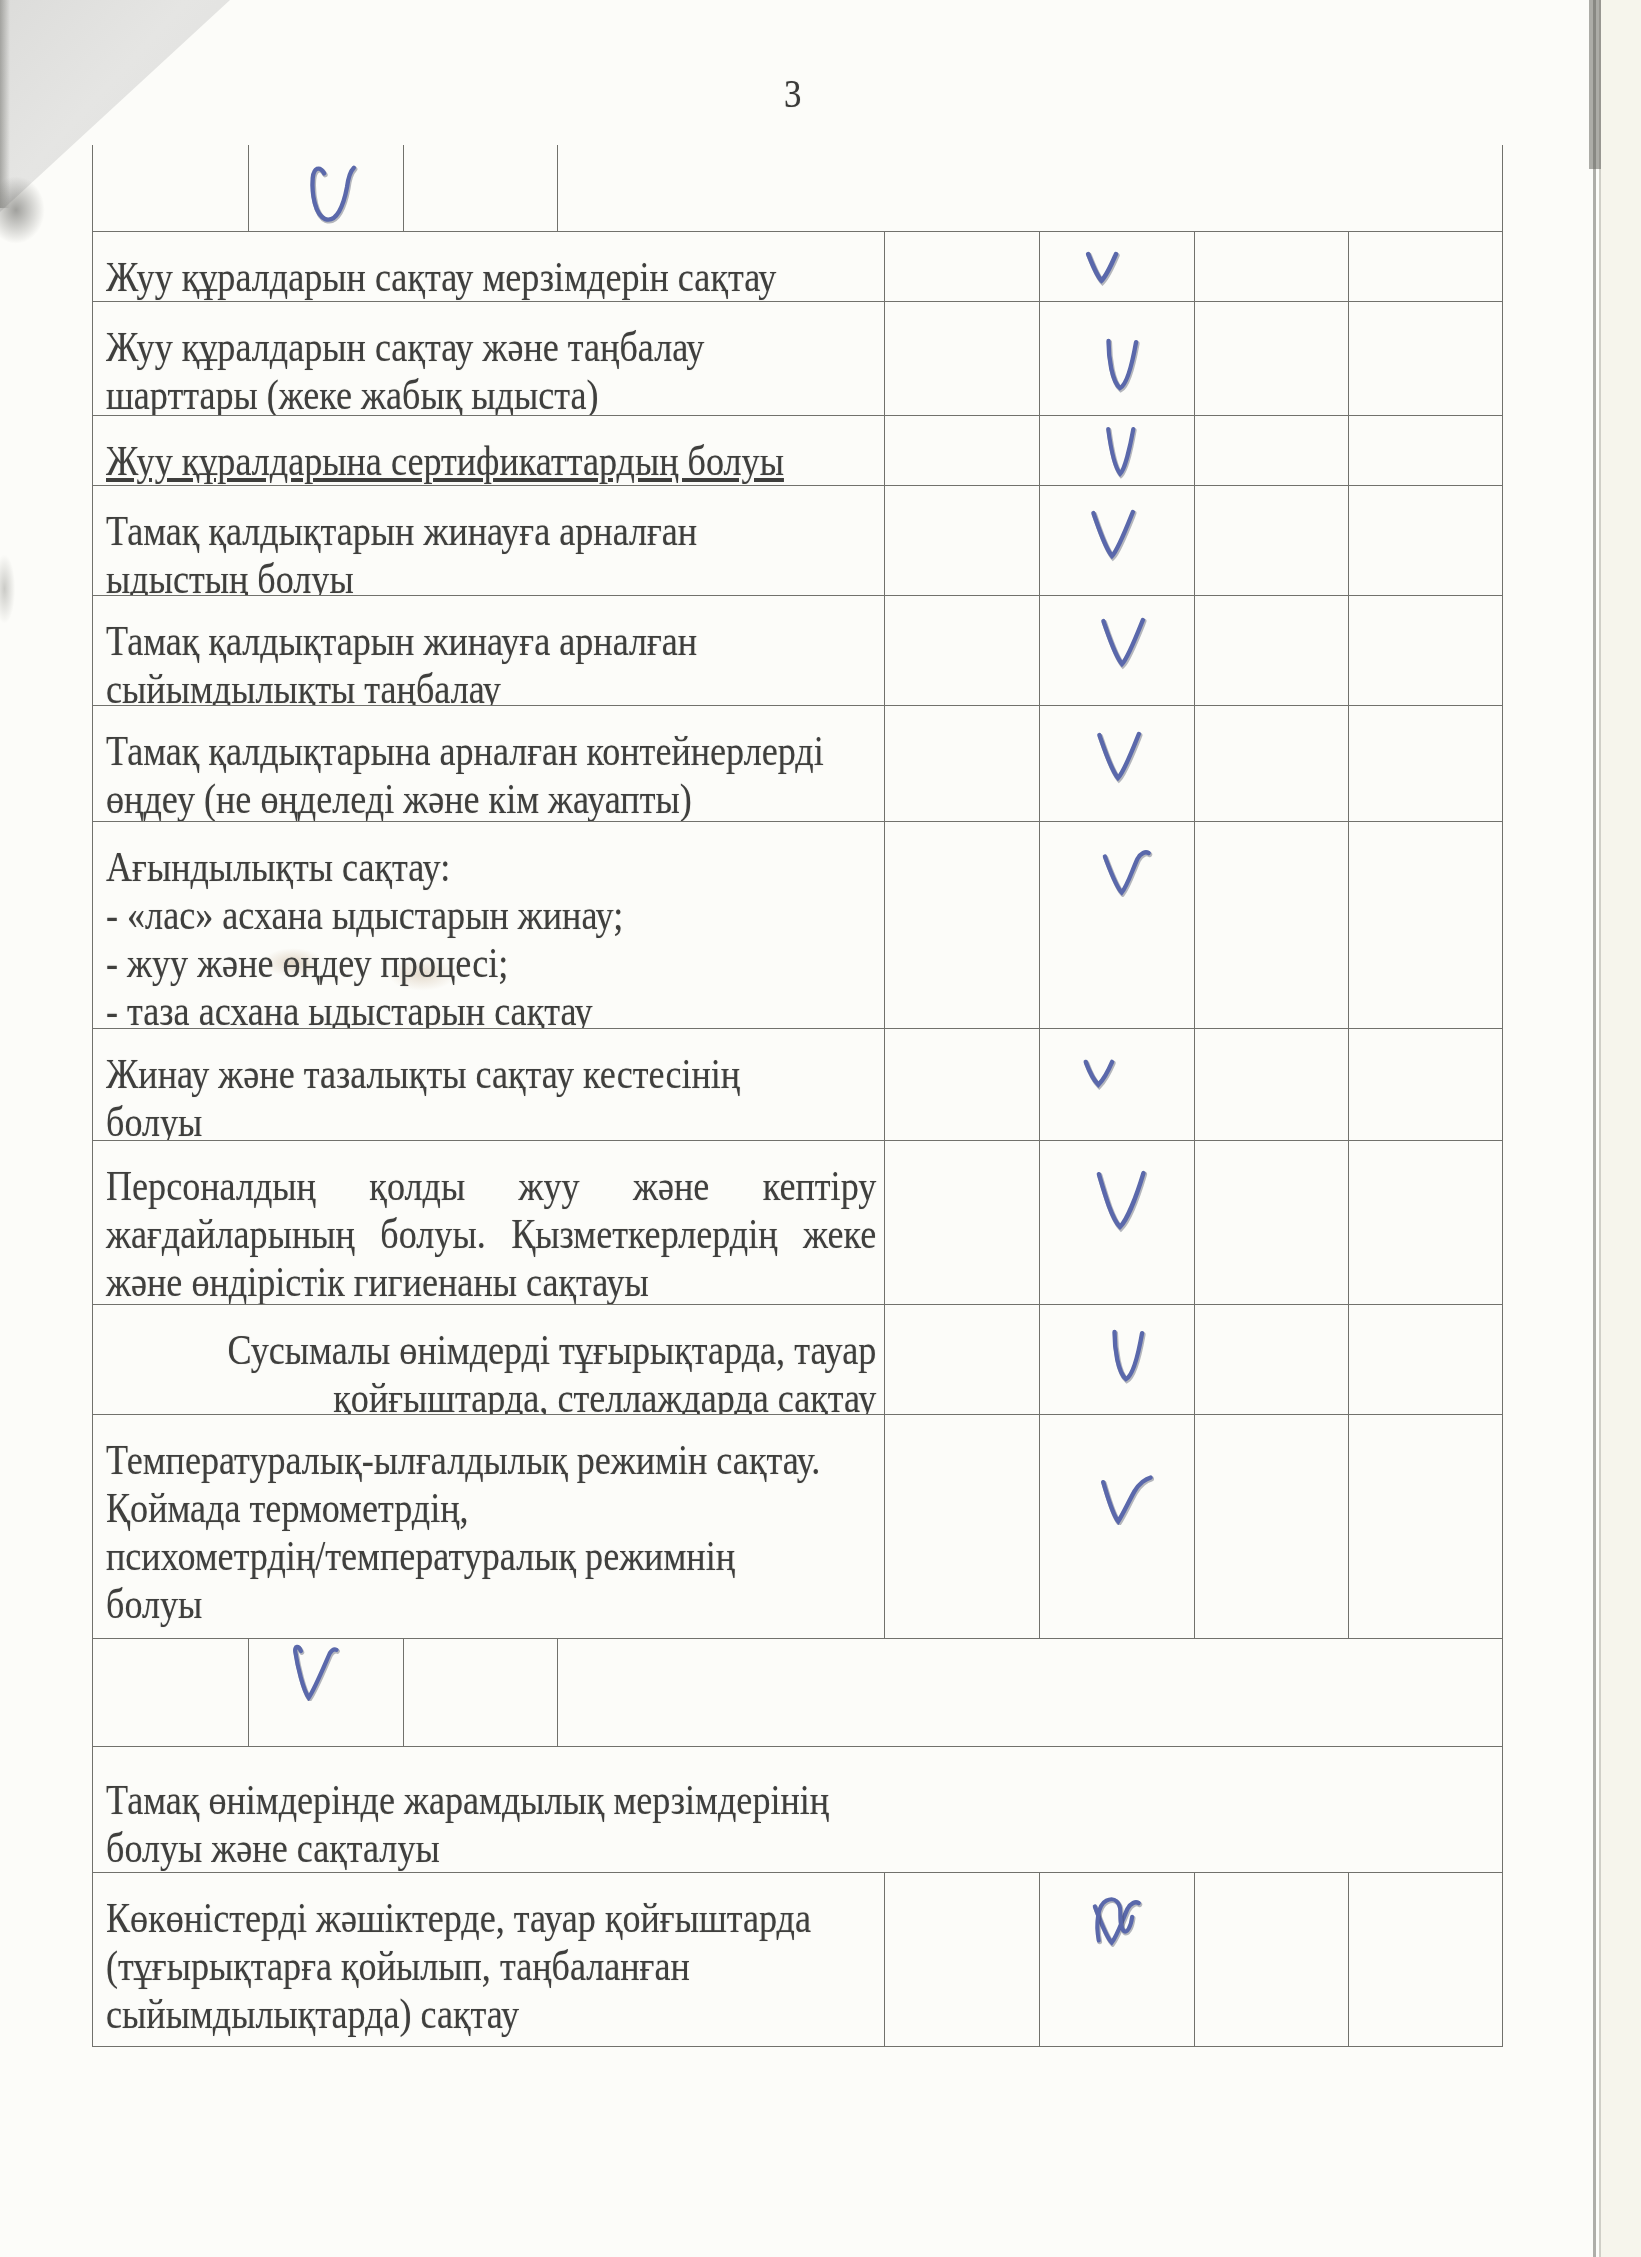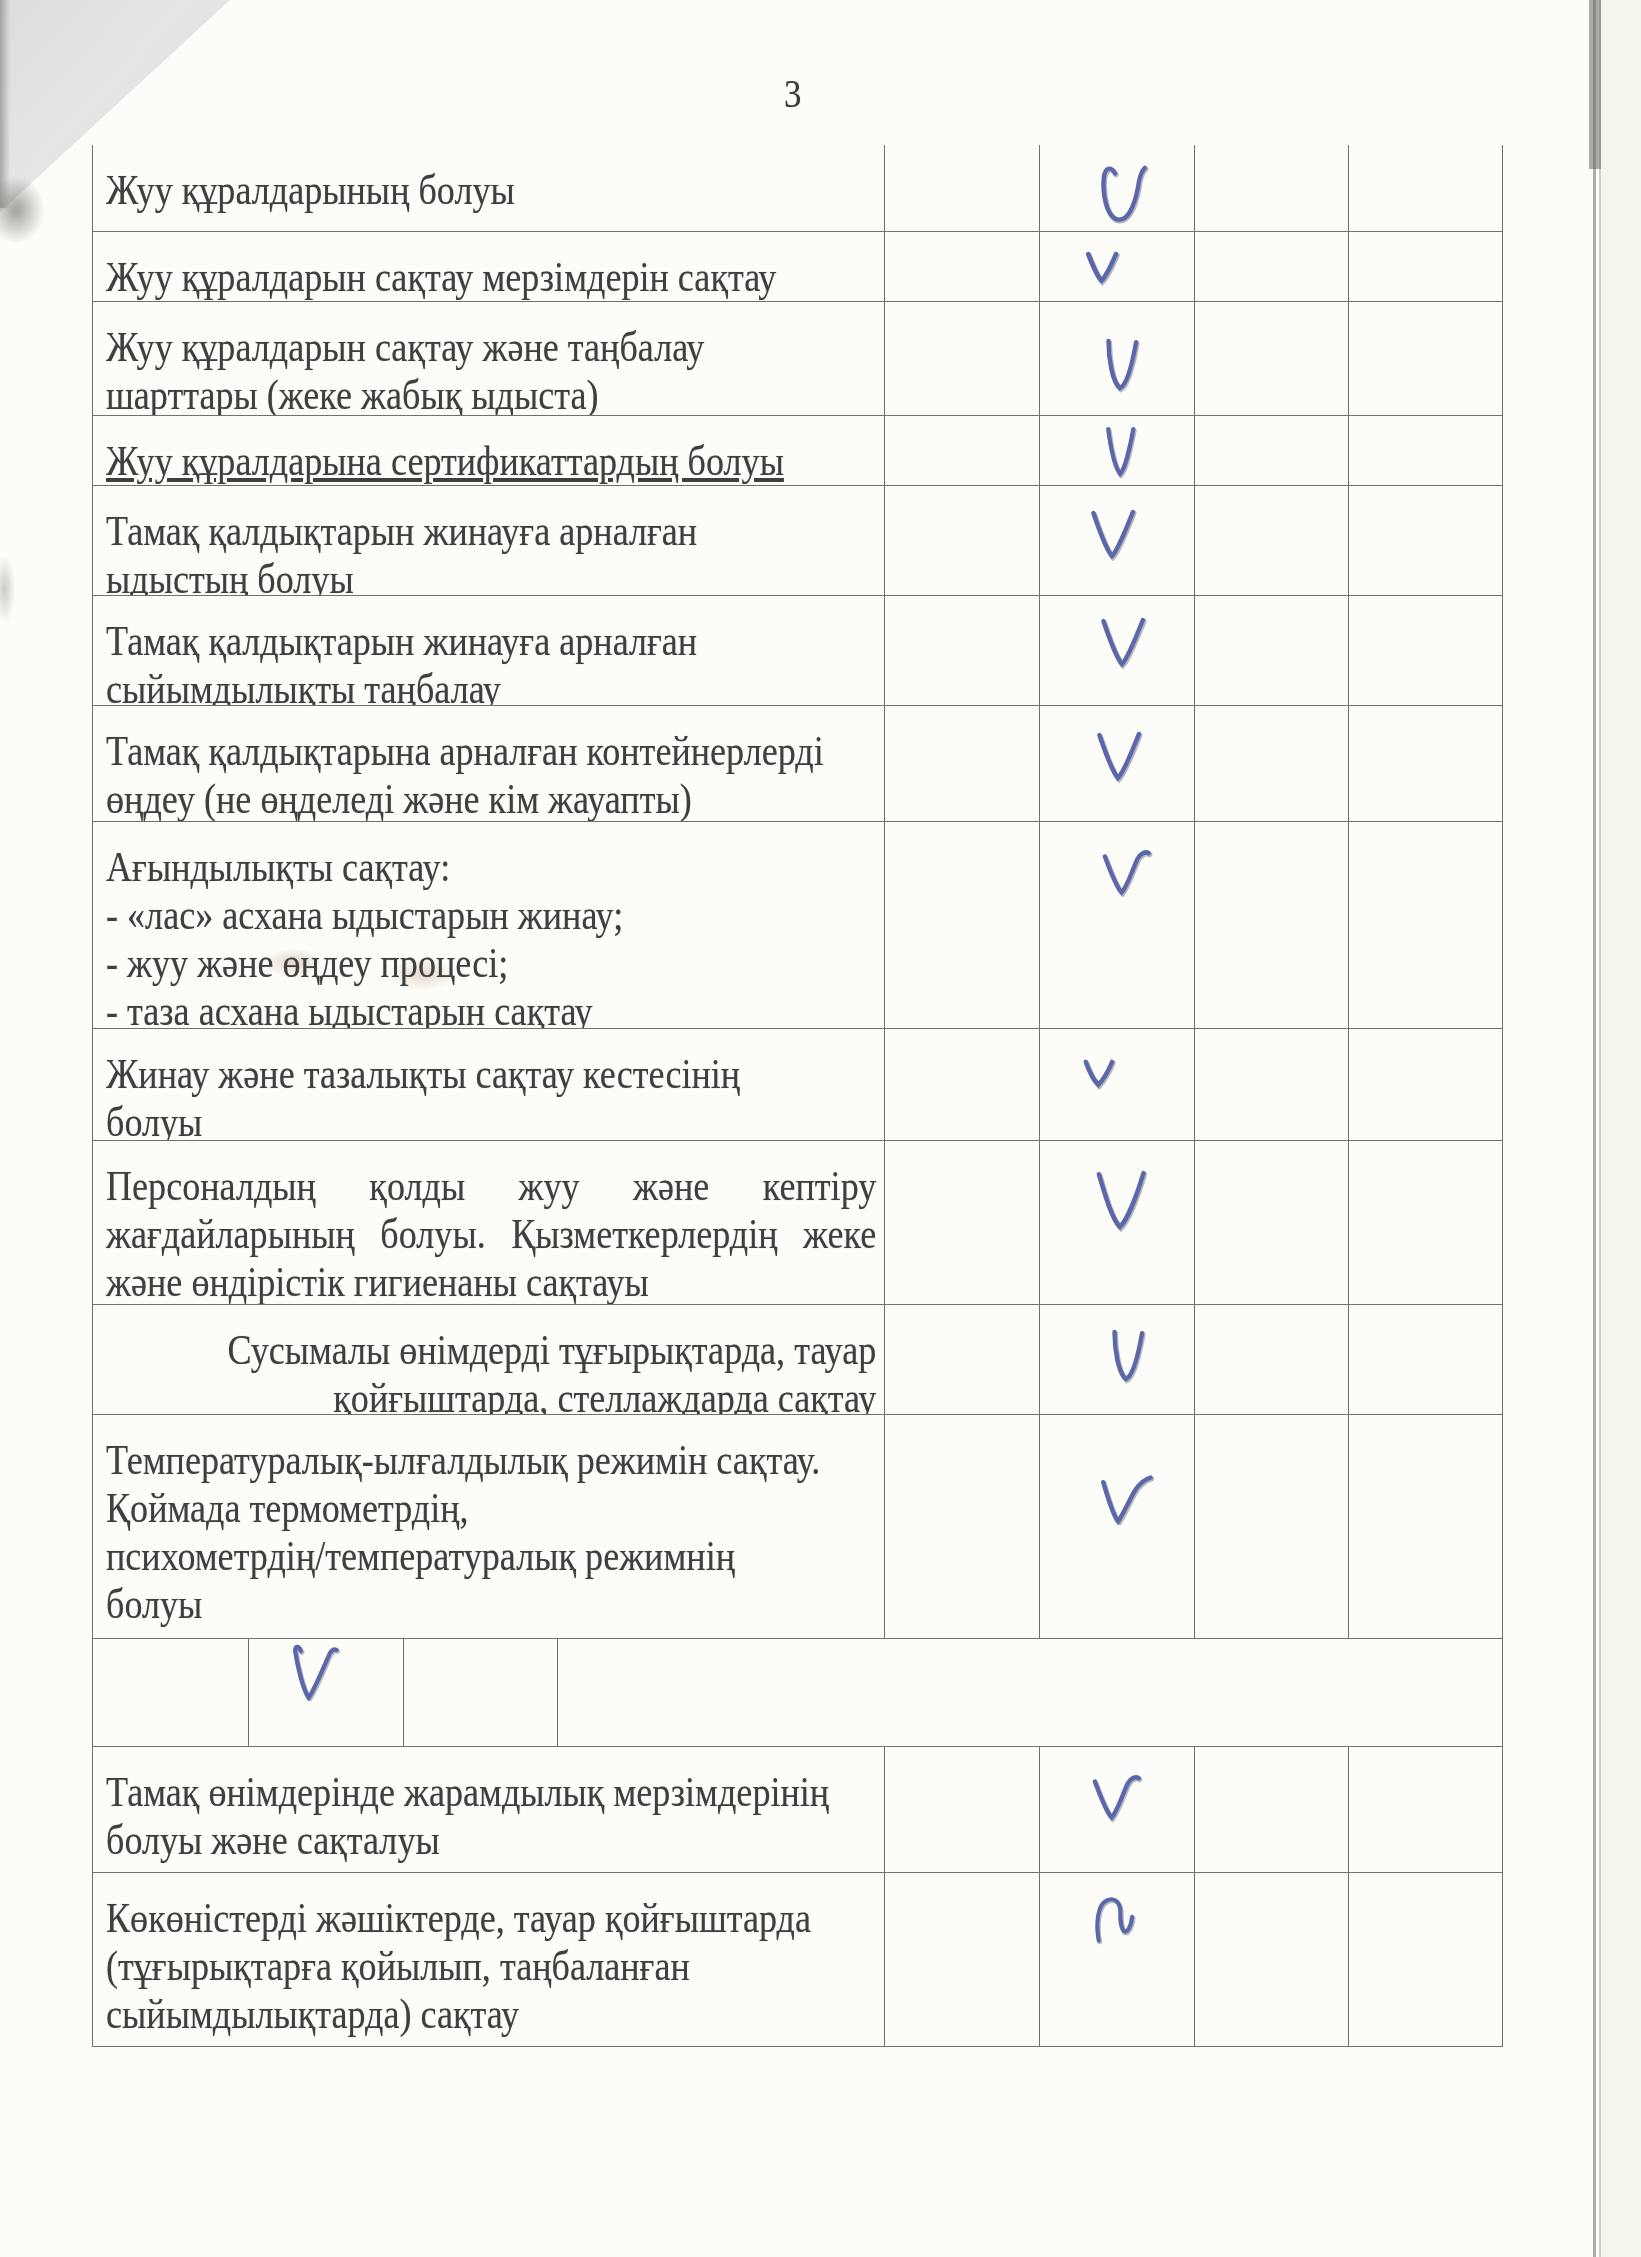--- a/index.html
+++ b/index.html
@@ -102,25 +102,20 @@
   <div class="page-edge2"></div>
   <div class="page-edge-top"></div>
 
   <div class="stain stain1"></div>
   <div class="stain stain2"></div>
 
   <div class="page-number">3</div>
 
   <div class="doc-table" id="docTable">
       <div class="row" style="height: 87px;">
-        <div class="cell c1" style="width: 791px;">
-          <div class="wrap">
-            <div class="tline">Жуу құралдарының болуы</div>
-          </div>
-        </div>
         <div class="cell" style="width: 155px;"></div>
         <div class="cell" style="width: 155px;">
           <svg viewBox="0 0 52 56" width="60" height="64" class="check-svg" style="top: 17.4px; left: 52px;">
             <path d="M20,10 C16,3 11,5 10,14 C9,28 12,46 21,50 C31,53 37,38 40,22 C41,14 43,8 46,5" fill="none" stroke="#3f4459" stroke-width="4.6" stroke-linecap="round" opacity="0.38" transform="translate(0.8,1.2)"></path>
             <path d="M20,10 C16,3 11,5 10,14 C9,28 12,46 21,50 C31,53 37,38 40,22 C41,14 43,8 46,5" fill="none" stroke="#5a68ab" stroke-width="3.8" stroke-linecap="round"></path>
           </svg>
         </div>
         <div class="cell" style="width: 154px;"></div>
         <div class="cell" style="width: 154px;"></div>
       </div>
@@ -318,21 +313,21 @@
         <div class="cell" style="width: 155px;"></div>
         <div class="cell" style="width: 155px;">
           <svg viewBox="0 0 50 54" width="56" height="60" class="check-svg" style="top: 1.9px; left: 35px;">
             <path d="M15,9 C13,4 9,4 10,10 C12,23 17,44 22,51 C27,44 34,27 41,11 C43,8 45,7 47,8" fill="none" stroke="#3f4459" stroke-width="4.6" stroke-linecap="round" opacity="0.38" transform="translate(0.8,1.2)"></path>
             <path d="M15,9 C13,4 9,4 10,10 C12,23 17,44 22,51 C27,44 34,27 41,11 C43,8 45,7 47,8" fill="none" stroke="#5a68ab" stroke-width="3.8" stroke-linecap="round"></path>
           </svg>
         </div>
         <div class="cell" style="width: 154px;"></div>
         <div class="cell" style="width: 154px;"></div>
       </div>
-      <div class="row" style="height: 126px;">
+      <div class="row" style="height: 126px; align-items: flex-end;">
         <div class="cell c1" style="width: 791px;">
           <div class="wrap">
             <div class="tline">Тамақ өнімдерінде жарамдылық мерзімдерінің</div>
             <div class="tline">болуы және сақталуы</div>
           </div>
         </div>
         <div class="cell" style="width: 155px;"></div>
         <div class="cell" style="width: 155px;">
           <svg viewBox="0 0 50 48" width="58" height="54" class="check-svg" style="top: 21px; left: 45px;">
             <path d="M8,12 C13,25 18,39 23,44 C28,38 32,25 37,14 C40,9 44,7 47,9" fill="none" stroke="#3f4459" stroke-width="4.6" stroke-linecap="round" opacity="0.38" transform="translate(0.8,1.2)"></path>

